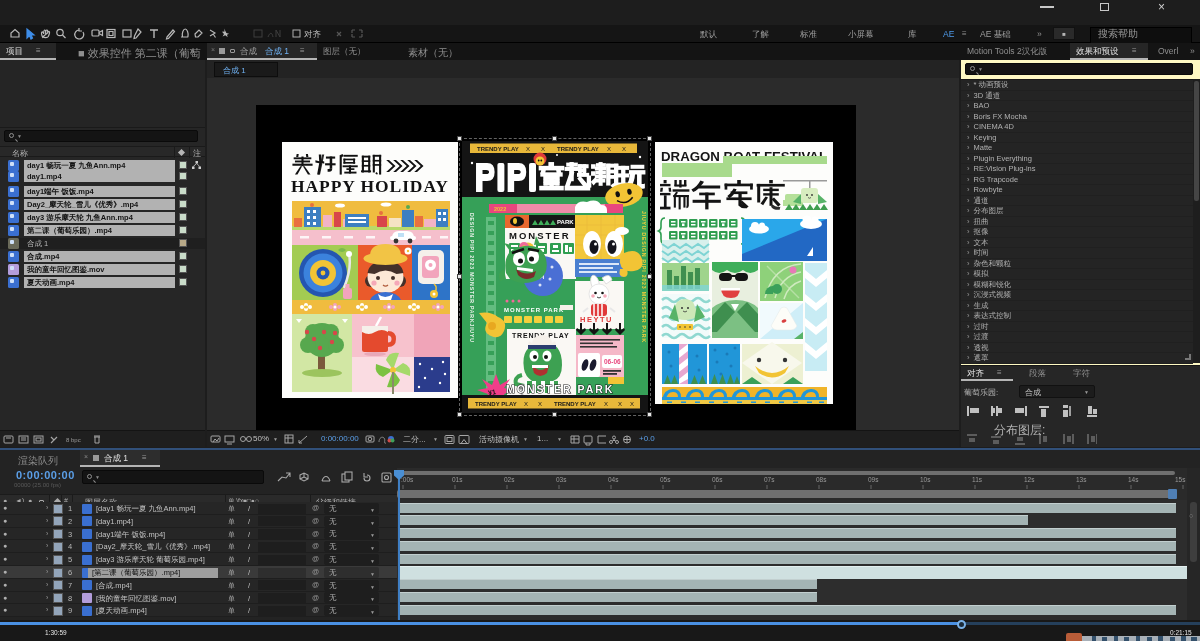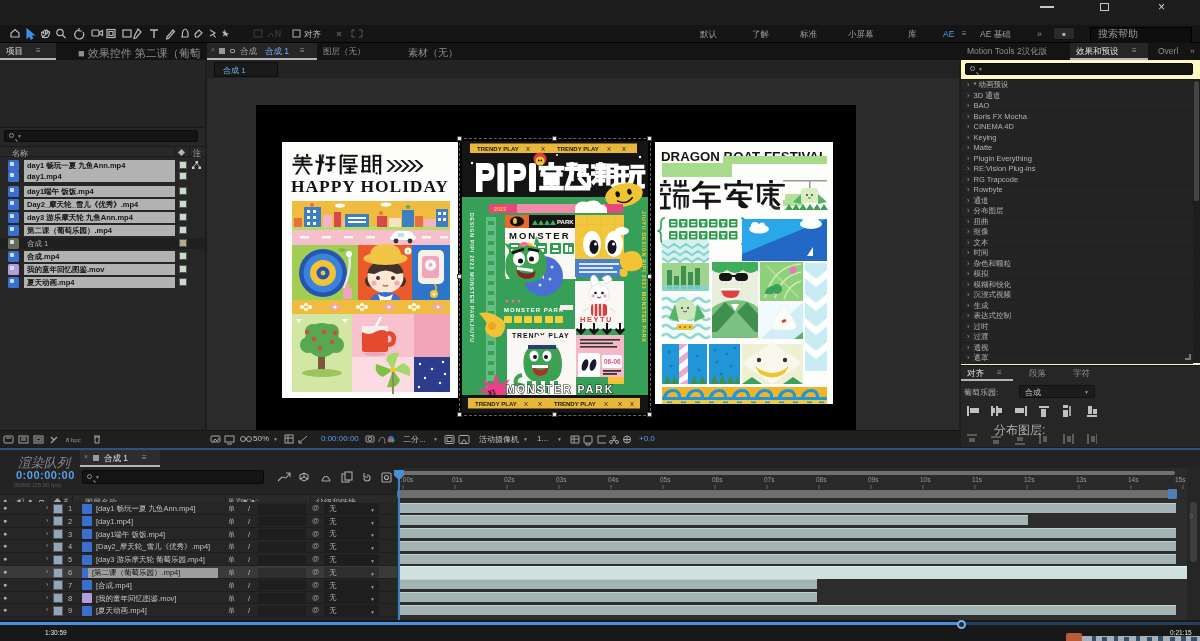--- a/index.html
+++ b/index.html
@@ -1237,21 +1237,21 @@
             <rect x="129" y="0" width="1" height="10"></rect>
         </g>
       </svg>
     </div>
   </div>
 
   <div class="abs" style="left:0;top:448px;width:1200px;height:2px;background:#31507a;"></div>
 
   <div class="abs" style="left:0;top:450px;width:1200px;height:170px;background:#232323;" id="timeline">
 
-    <div class="abs" style="left:18px;top:4px;font-size:13px;color:#8a8a8a;font-style:italic;">渲染队列</div>
+    <div class="abs" style="left:18px;top:4px;font-size:10px;color:#8a8a8a;">渲染队列</div>
     <div class="abs" style="left:80px;top:0;width:80px;height:17px;background:#2d2d2d;border-bottom:2px solid #b5b5b5;">
       <span class="abs" style="left:4px;top:3px;font-size:7px;color:#888;">×</span>
       <span class="abs" style="left:13px;top:5px;width:6px;height:6px;background:#9a9a9a;"></span>
       <span class="abs" style="left:24px;top:3px;font-size:8.5px;color:#e0e0e0;">合成 1</span>
       <span class="abs" style="left:62px;top:3px;font-size:8px;color:#9a9a9a;">≡</span>
     </div>
 
     <div class="abs" style="left:16px;top:19px;font-size:11px;font-weight:bold;color:#5b9fe8;letter-spacing:0.5px;">0:00:00:00</div>
     <div class="abs" style="left:14px;top:32px;font-size:6px;color:#5a5a5a;">00000 (25.00 fps)</div>
     <div class="abs well" style="left:82px;top:20px;width:182px;height:14px;">

